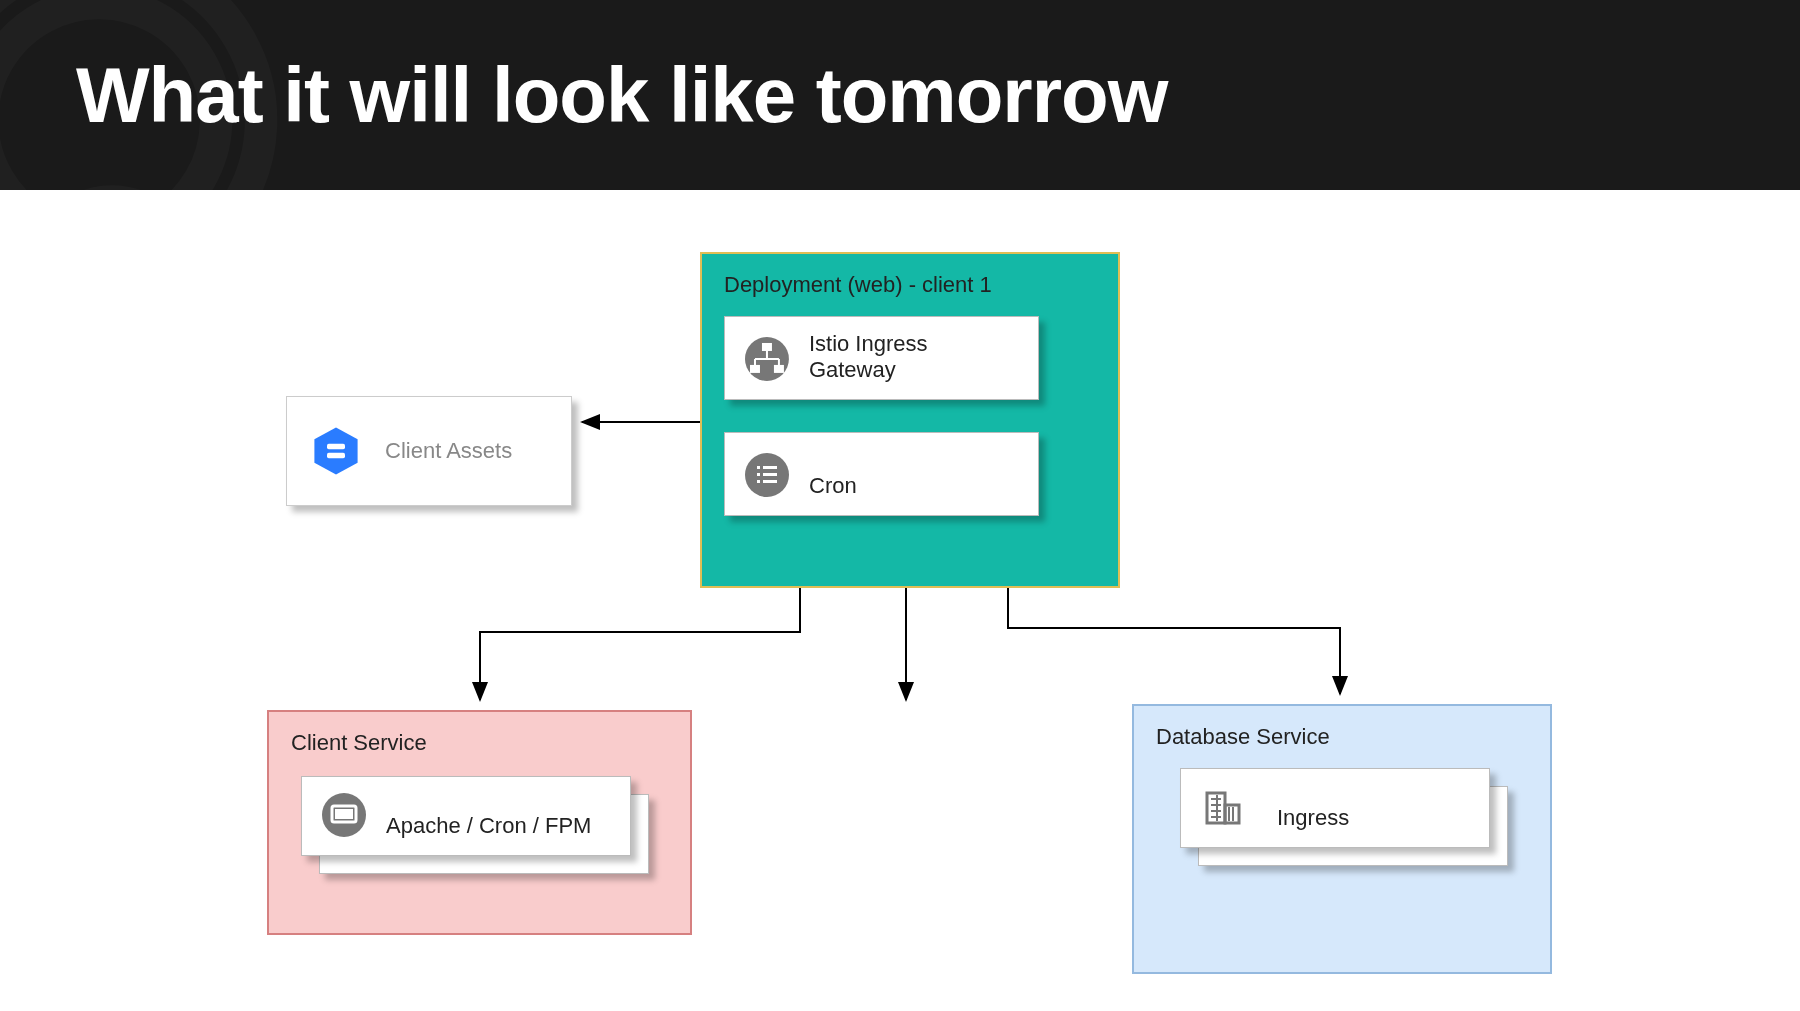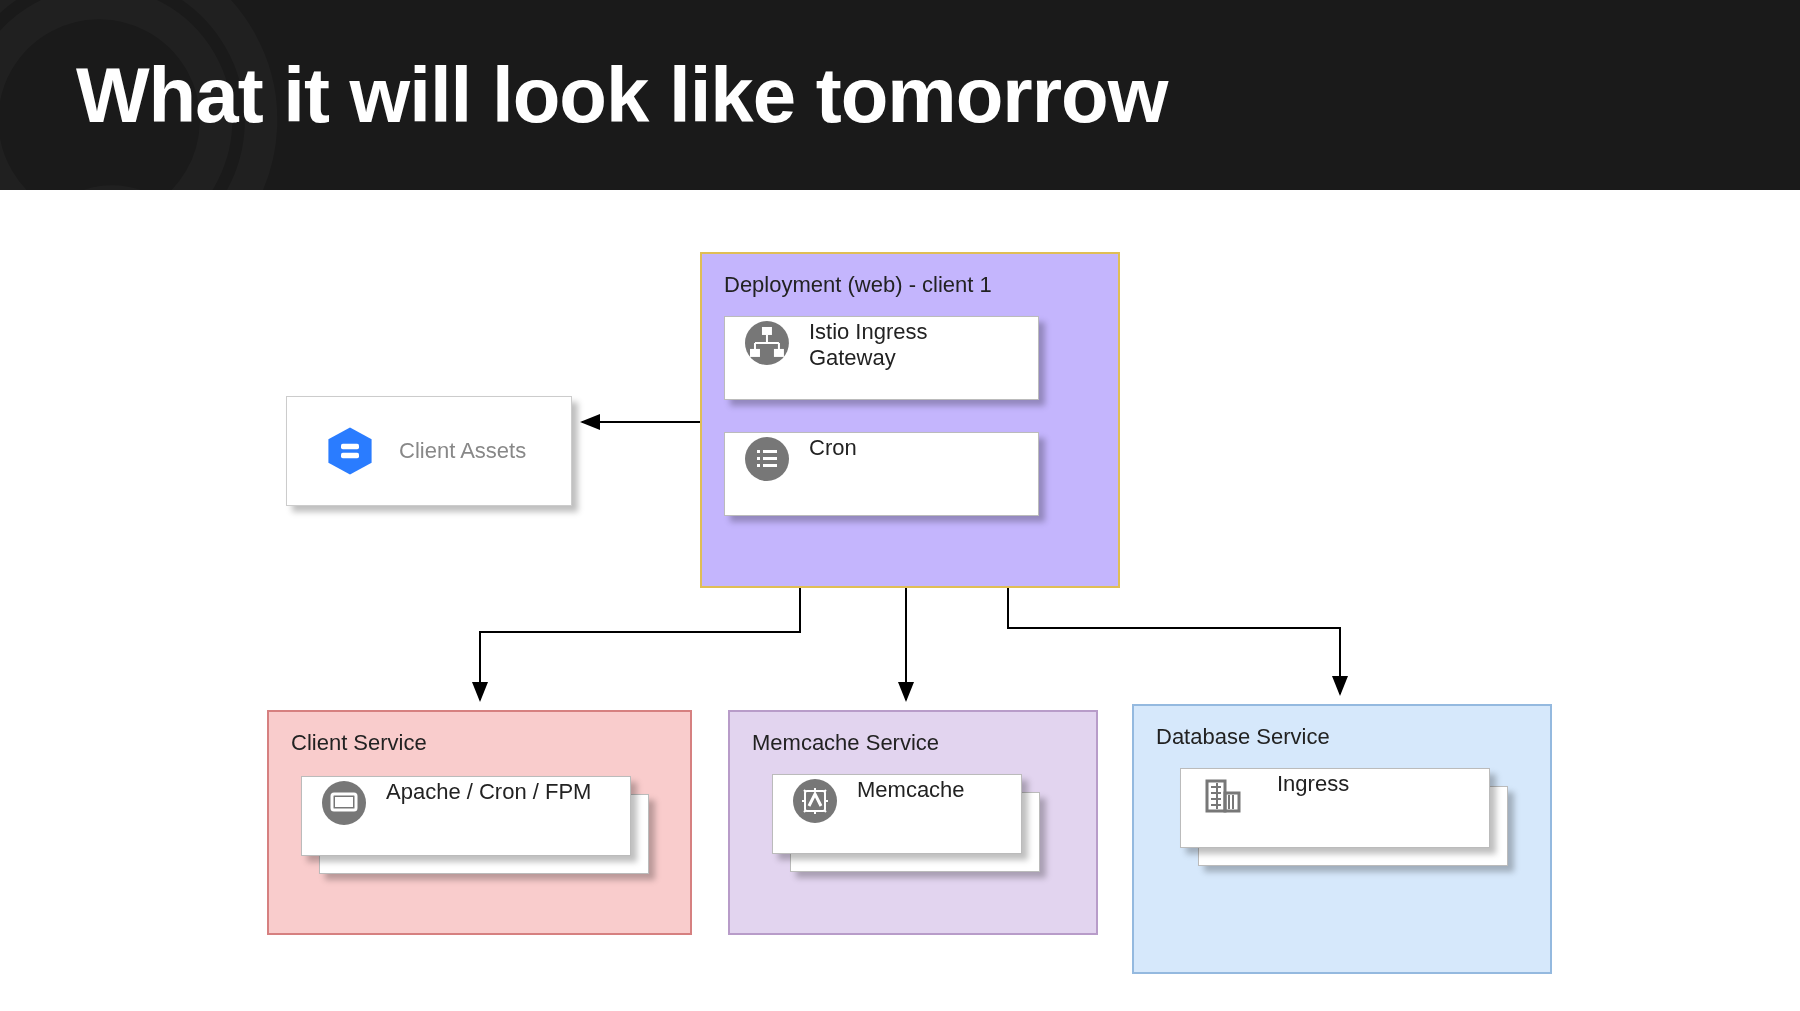--- a/index.html
+++ b/index.html
@@ -56,22 +56,22 @@
   .box-label {
     font-size: 22px;
     color: #222;
     margin-bottom: 18px;
   }
   .card {
     background: #fff;
     border: 1px solid #bbb;
     box-shadow: 6px 6px 6px rgba(0,0,0,0.25);
     display: flex;
-    align-items: flex-start;
-    padding: 2px 18px;
+    align-items: flex-end;
+    padding: 16px 18px;
   }
   .card.stacked {
     position: relative;
   }
   .stack-layer {
     position: absolute;
     background: #fff;
     border: 1px solid #bbb;
     box-shadow: 6px 6px 6px rgba(0,0,0,0.25);
   }
@@ -92,21 +92,21 @@
     position: absolute;
     left: 286px;
     top: 206px;
     width: 286px;
     height: 110px;
     background: #fff;
     border: 1px solid #ccc;
     box-shadow: 6px 6px 6px rgba(0,0,0,0.25);
     display: flex;
     align-items: center;
-    padding: 0 36px;
+    padding: 0 22px;
   }
   .client-assets .card-text { color: #888; font-size: 22px; }
   .hex-icon {
     width: 54px;
     height: 54px;
     margin-right: 22px;
     display: flex;
     align-items: center;
     justify-content: center;
   }
@@ -128,21 +128,21 @@
     <div class="hex-icon">
       <svg viewBox="0 0 60 60">
         <polygon points="30,4 54,17 54,43 30,56 6,43 6,17" fill="#2a7cff"></polygon>
         <rect x="20" y="22" width="20" height="6" rx="2" fill="#fff"></rect>
         <rect x="20" y="32" width="20" height="6" rx="2" fill="#fff"></rect>
       </svg>
     </div>
     <span class="card-text">Client Assets</span>
   </div>
 
-  <div class="box" style="left:700px; top:62px; width:420px; height:336px; background:#c4b5fd; border-color:#e0be55;">
+  <div class="box" style="left:700px; top:62px; width:420px; height:336px; background:#14b8a6; border-color:#e0be55;">
     <div class="box-label">Deployment (web) - client 1</div>
 
     <div class="card" style="width:315px; height:84px; margin-bottom:32px;">
       <div class="icon-wrap">
         <svg viewBox="0 0 48 48">
             <circle cx="24" cy="24" r="22" fill="#777"></circle>
           <rect x="19" y="8" width="10" height="8" fill="#fff"></rect>
           <path d="M24 16 V24 M12 24 H36 M12 24 V30 M36 24 V30" stroke="#fff" stroke-width="2" fill="none"></path>
           <rect x="7" y="30" width="10" height="8" fill="#fff"></rect>
           <rect x="31" y="30" width="10" height="8" fill="#fff"></rect>
@@ -177,37 +177,20 @@
               <circle cx="24" cy="24" r="22" fill="#777"></circle>
             <rect x="12" y="15" width="24" height="16" rx="2" fill="none" stroke="#fff" stroke-width="3"></rect>
             <rect x="15" y="18" width="18" height="10" fill="#fff"></rect>
           </svg>
         </div>
         <span class="card-text">Apache / Cron / FPM</span>
       </div>
     </div>
   </div>
 
-  <div class="box" style="left:728px; top:520px; width:370px; height:225px; background:#e2d4ef; border-color:#b89cc9;">
-    <div class="box-label">Memcache Service</div>
-    <div style="position:relative; width:250px; height:80px; margin-top:6px; margin-left:20px;">
-      <div class="stack-layer" style="left:18px; top:18px; width:250px; height:80px;"></div>
-      <div class="card stacked" style="position:absolute; width:250px; height:80px;">
-        <div class="icon-wrap">
-          <svg viewBox="0 0 48 48">
-              <circle cx="24" cy="24" r="22" fill="#777"></circle>
-            <rect x="14" y="14" width="20" height="20" rx="2" fill="none" stroke="#fff" stroke-width="2"></rect>
-            <path d="M18 29 L24 17 L30 29" fill="none" stroke="#fff" stroke-width="3"></path>
-            <path d="M24 11v3 M24 34v3 M11 24h3 M34 24h3 M15 15l-2-2 M33 15l2-2 M15 33l-2 2 M33 33l2 2" stroke="#fff" stroke-width="2"></path>
-          </svg>
-        </div>
-        <span class="card-text">Memcache</span>
-      </div>
-    </div>
-  </div>
 
   <div class="box" style="left:1132px; top:514px; width:420px; height:270px; background:#d6e8fb; border-color:#94b9df;">
     <div class="box-label">Database Service</div>
     <div style="position:relative; width:310px; height:80px; margin-top:16px; margin-left:24px;">
       <div class="stack-layer" style="left:18px; top:18px; width:310px; height:80px;"></div>
       <div class="card stacked" style="position:absolute; width:310px; height:80px;">
         <div class="icon-wrap" style="margin-right:30px;">
           <svg viewBox="0 0 48 48">
             <rect x="8" y="10" width="18" height="30" fill="none" stroke="#777" stroke-width="3"></rect>
             <rect x="26" y="22" width="14" height="18" fill="none" stroke="#777" stroke-width="3"></rect>

